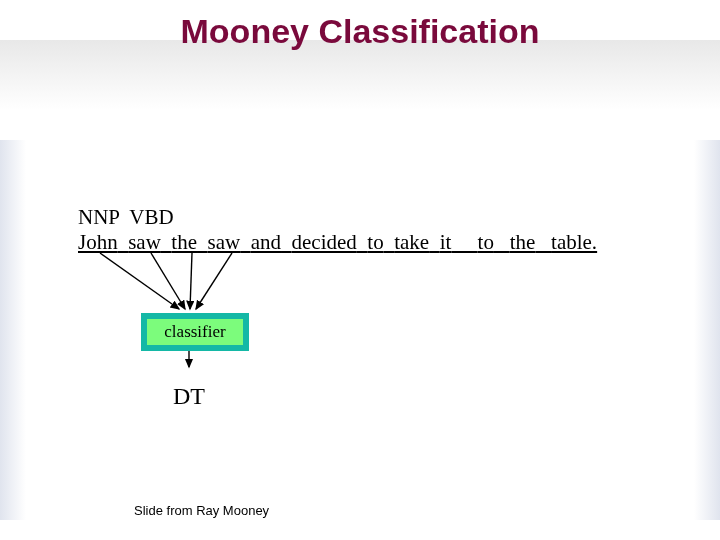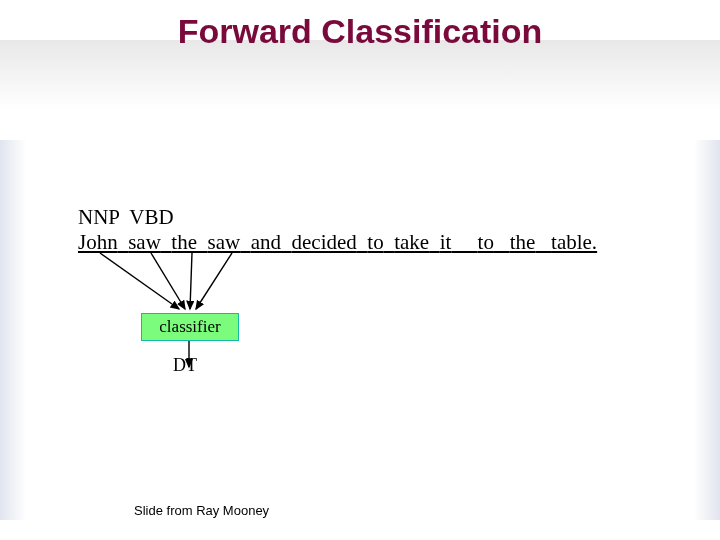--- a/index.html
+++ b/index.html
@@ -67,34 +67,34 @@
   .word { display: inline; }
 
   
   .classifier-box {
     position: absolute;
     top: 313px;
     left: 141px;
     width: 96px;
     height: 26px;
     background: #7cfc7c;
-    border: 1px solid #14b8a6;
+    border: 6px solid #14b8a6;
     text-align: center;
     font-family: "Times New Roman", Times, serif;
     font-size: 17px;
     line-height: 26px;
     color: #000;
     z-index: 3;
   }
   .output-tag {
     position: absolute;
-    top: 355px;
+    top: 383px;
     left: 173px;
     font-family: "Times New Roman", Times, serif;
-    font-size: 18px;
+    font-size: 24px;
     color: #000;
     z-index: 3;
   }
 
   .credit {
     position: absolute;
     bottom: 22px;
     left: 110px;
     font-family: Arial, Helvetica, sans-serif;
     font-size: 13px;
@@ -110,21 +110,21 @@
     z-index: 2;
   }
 </style>
 </head>
 <body>
 
 <div class="bg-gradient-top"></div>
 <div class="bg-gradient-left"></div>
 <div class="bg-gradient-right"></div>
 
-<div class="title">Forward Classification</div>
+<div class="title">Mooney Classification</div>
 
 <div class="tags-row"><span class="word">NNP</span>  <span class="word">VBD</span></div>
 
 <div class="sentence-row"><span class="word">John</span>  <span class="word">saw</span>  <span class="word">the</span>  <span class="word">saw</span>  <span class="word">and</span>  <span class="word">decided</span>  <span class="word">to</span>  <span class="word">take</span>  <span class="word">it</span>     <span class="word">to</span>   <span class="word">the</span>   <span class="word">table.</span></div>
 
 <svg class="arrows" width="720" height="540">
   <defs>
     <marker id="arrowhead" markerWidth="8" markerHeight="8" refX="6" refY="3" orient="auto">
       <path d="M0,0 L7,3 L0,6 Z" fill="#000"></path>
     </marker>

